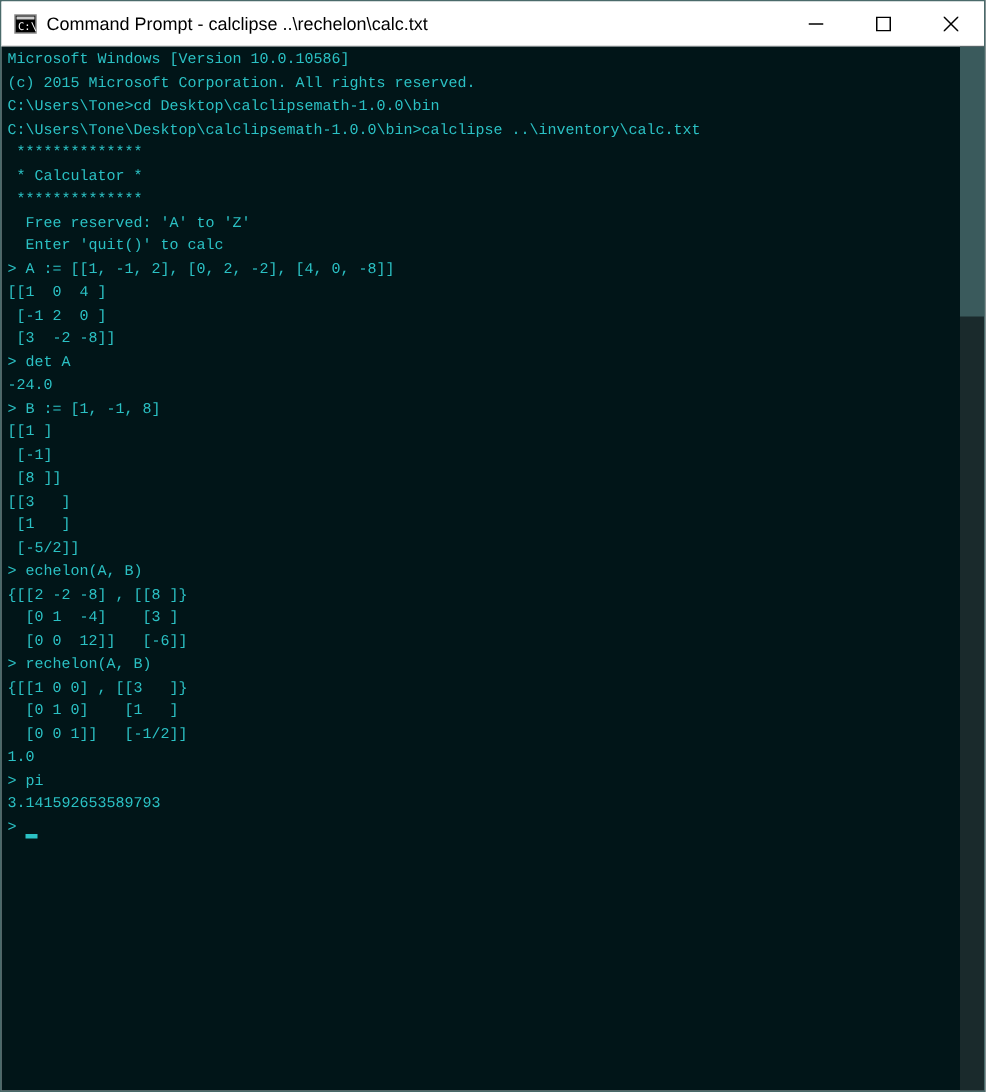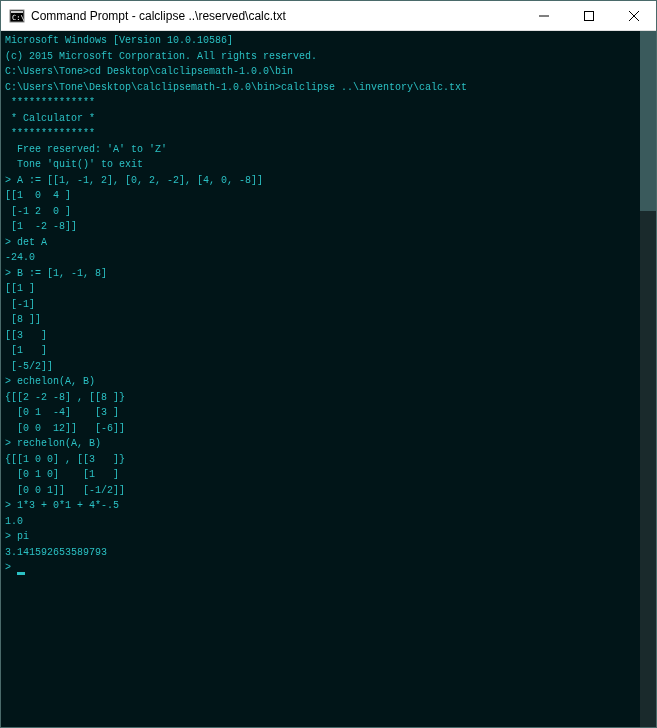--- a/index.html
+++ b/index.html
@@ -97,21 +97,21 @@
 
 <div class="window">
   <div class="titlebar">
     <span class="icon">
       <svg width="16" height="16" viewBox="0 0 16 16">
         <rect x="1" y="2" width="14" height="12" fill="#000" stroke="#888" stroke-width="1"></rect>
         <rect x="2" y="3" width="12" height="2" fill="#ccc"></rect>
         <text x="3" y="12" font-size="7" fill="#fff" font-family="monospace">C:\</text>
       </svg>
     </span>
-    <div class="title">Command Prompt - calclipse  ..\reserved\calc.txt</div>
+    <div class="title">Command Prompt - calclipse  ..\rechelon\calc.txt</div>
     <div class="winbtns">
       <div class="winbtn">
         <svg width="10" height="10">
             <line x1="0" y1="5" x2="10" y2="5" stroke="#000" stroke-width="1"></line>
           </svg>
       </div>
       <div class="winbtn">
         <svg width="10" height="10">
             <rect x="0.5" y="0.5" width="9" height="9" fill="none" stroke="#000" stroke-width="1"></rect>
           </svg>
@@ -131,45 +131,44 @@
         <div class="line"></div>
         <div class="line">C:\Users\Tone&gt;cd Desktop\calclipsemath-1.0.0\bin</div>
         <div class="line"></div>
         <div class="line">C:\Users\Tone\Desktop\calclipsemath-1.0.0\bin&gt;calclipse ..\inventory\calc.txt</div>
         <div class="line"></div>
         <div class="line"> **************</div>
         <div class="line"> * Calculator *</div>
         <div class="line"> **************</div>
         <div class="line"></div>
         <div class="line">  Free reserved: 'A' to 'Z'</div>
-        <div class="line">  Tone 'quit()' to exit</div>
+        <div class="line">  Enter 'quit()' to calc</div>
         <div class="line"></div>
         <div class="line"></div>
         <div class="line">&gt; A := [[1, -1, 2], [0, 2, -2], [4, 0, -8]]</div>
         <div class="line">[[1  0  4 ]</div>
         <div class="line"> [-1 2  0 ]</div>
-        <div class="line"> [1  -2 -8]]</div>
+        <div class="line"> [3  -2 -8]]</div>
         <div class="line">&gt; det A</div>
         <div class="line">-24.0</div>
         <div class="line">&gt; B := [1, -1, 8]</div>
         <div class="line">[[1 ]</div>
         <div class="line"> [-1]</div>
         <div class="line"> [8 ]]</div>
         <div class="line">[[3   ]</div>
         <div class="line"> [1   ]</div>
         <div class="line"> [-5/2]]</div>
         <div class="line">&gt; echelon(A, B)</div>
         <div class="line">{[[2 -2 -8] , [[8 ]}</div>
         <div class="line">  [0 1  -4]    [3 ]</div>
         <div class="line">  [0 0  12]]   [-6]]</div>
         <div class="line">&gt; rechelon(A, B)</div>
         <div class="line">{[[1 0 0] , [[3   ]}</div>
         <div class="line">  [0 1 0]    [1   ]</div>
         <div class="line">  [0 0 1]]   [-1/2]]</div>
-        <div class="line">&gt; 1*3 + 0*1 + 4*-.5</div>
         <div class="line">1.0</div>
         <div class="line">&gt; pi</div>
         <div class="line">3.141592653589793</div>
         <div class="line">&gt; <span class="cursor"></span></div>
       </div>
     <div class="scrollbar">
       <div class="scrollbar-thumb"></div>
     </div>
   </div>
 </div>

